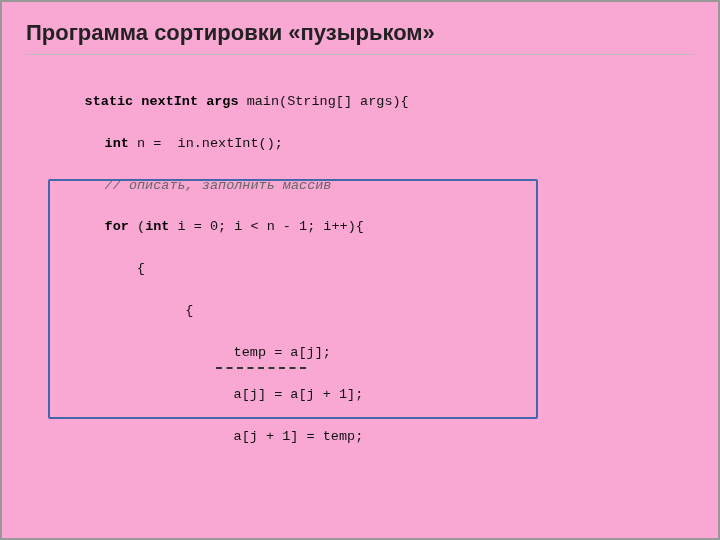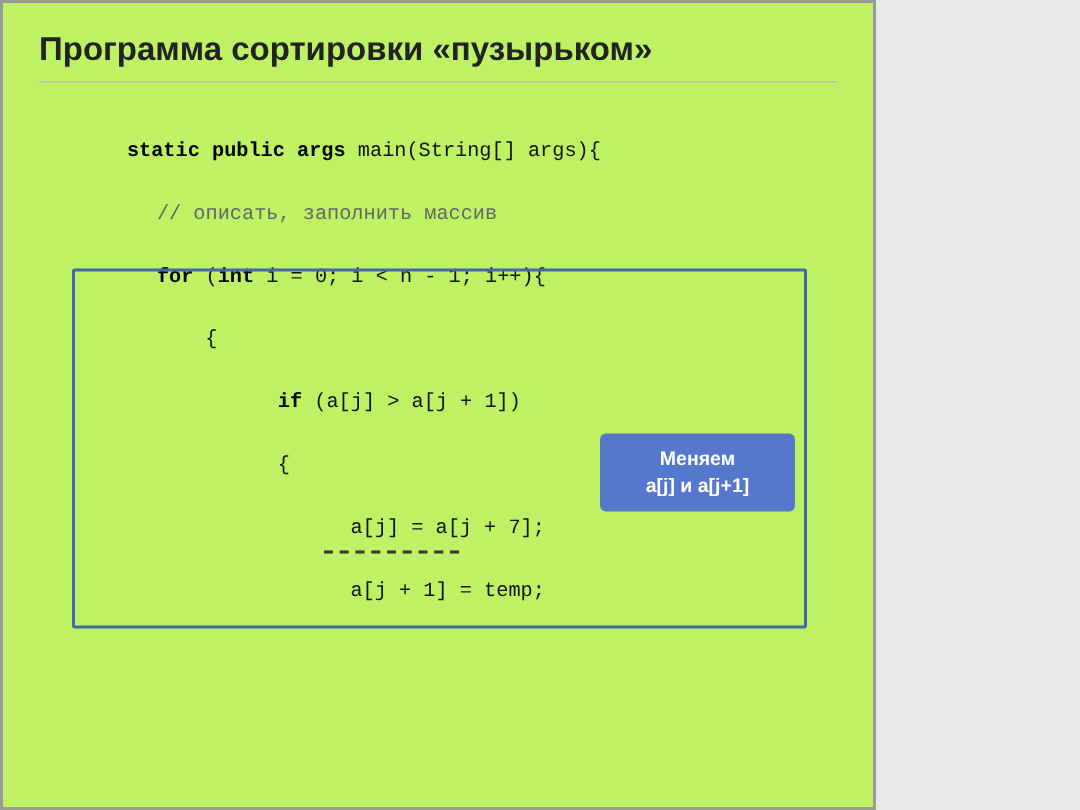--- a/index.html
+++ b/index.html
@@ -6,23 +6,23 @@
 
     body {
       width: 720px;
       height: 540px;
       background: #e8e8e8;
       font-family: 'Courier New', Courier, monospace;
       overflow: hidden;
     }
 
     .slide {
-      width: 584px;
+      width: 720px;
       height: 540px;
-      background: #bef264;
+      background: #f9a8d4;
       border: 2px solid #999;
       padding: 18px 24px;
       position: relative;
     }
 
     .title {
       font-family: Arial, sans-serif;
       font-size: 22px;
       font-weight: bold;
       color: #222;
@@ -43,21 +43,21 @@
       white-space: pre;
       display: block;
     }
 
     .indent1 { padding-left: 20px; }
     .indent2 { padding-left: 36px; }
     .indent3 { padding-left: 52px; }
     .indent4 { padding-left: 68px; }
 
     .kw { color: #000; font-weight: bold; }
-    .comment { color: #666; }
+    .comment { color: #666; font-style: italic; }
     .type-kw { color: #000; font-weight: bold; }
 
     .for-box {
       position: absolute;
       border: 2px solid #4466aa;
       border-radius: 2px;
       left: 22px;
       top: 108px;
       width: 490px;
       height: 240px;
@@ -91,50 +91,48 @@
 </head>
 <body>
 
 <div class="slide">
 
   <div class="title">Программа сортировки «пузырьком»</div>
 
   <div class="code-area">
 
     <span class="code-line">
-      <span class="kw">static</span> <span class="kw">public</span> <span class="kw">args</span> main(String[] args){</span>
+      <span class="kw">static</span> <span class="kw">nextInt</span> <span class="kw">args</span> main(String[] args){</span>
 
+    <span class="code-line indent1">
+      <span class="type-kw">int</span> n =  in.nextInt();</span>
 
     <span class="code-line indent1 comment">
       // описать, заполнить массив</span>
 
 
     <span class="code-line indent1">
       <span class="kw">for</span> (<span class="type-kw">int</span> i = 0; i &lt; n - 1; i++){</span>
 
 
     <span class="code-line indent2">
         {</span>
 
-    <span class="code-line indent3">
-            <span class="kw">if</span> (a[j] &gt; a[j + 1])</span>
 
     <span class="code-line indent3">
             {</span>
 
+    <span class="code-line indent4">
+                temp = a[j];</span>
 
     <span class="code-line indent4">
-                a[j] = a[j + 7];</span>
+                a[j] = a[j + 1];</span>
 
     <span class="code-line indent4">
                 a[j + 1] = temp;</span>
 
     <div class="for-box"></div>
 
     <div class="dashed-line"></div>
 
-    <div class="tooltip-box">
-      <span>Меняем</span><br>
-      <span>a[j] и a[j+1]</span>
-    </div>
 
   </div>
 </div>
 
 </body></html>

